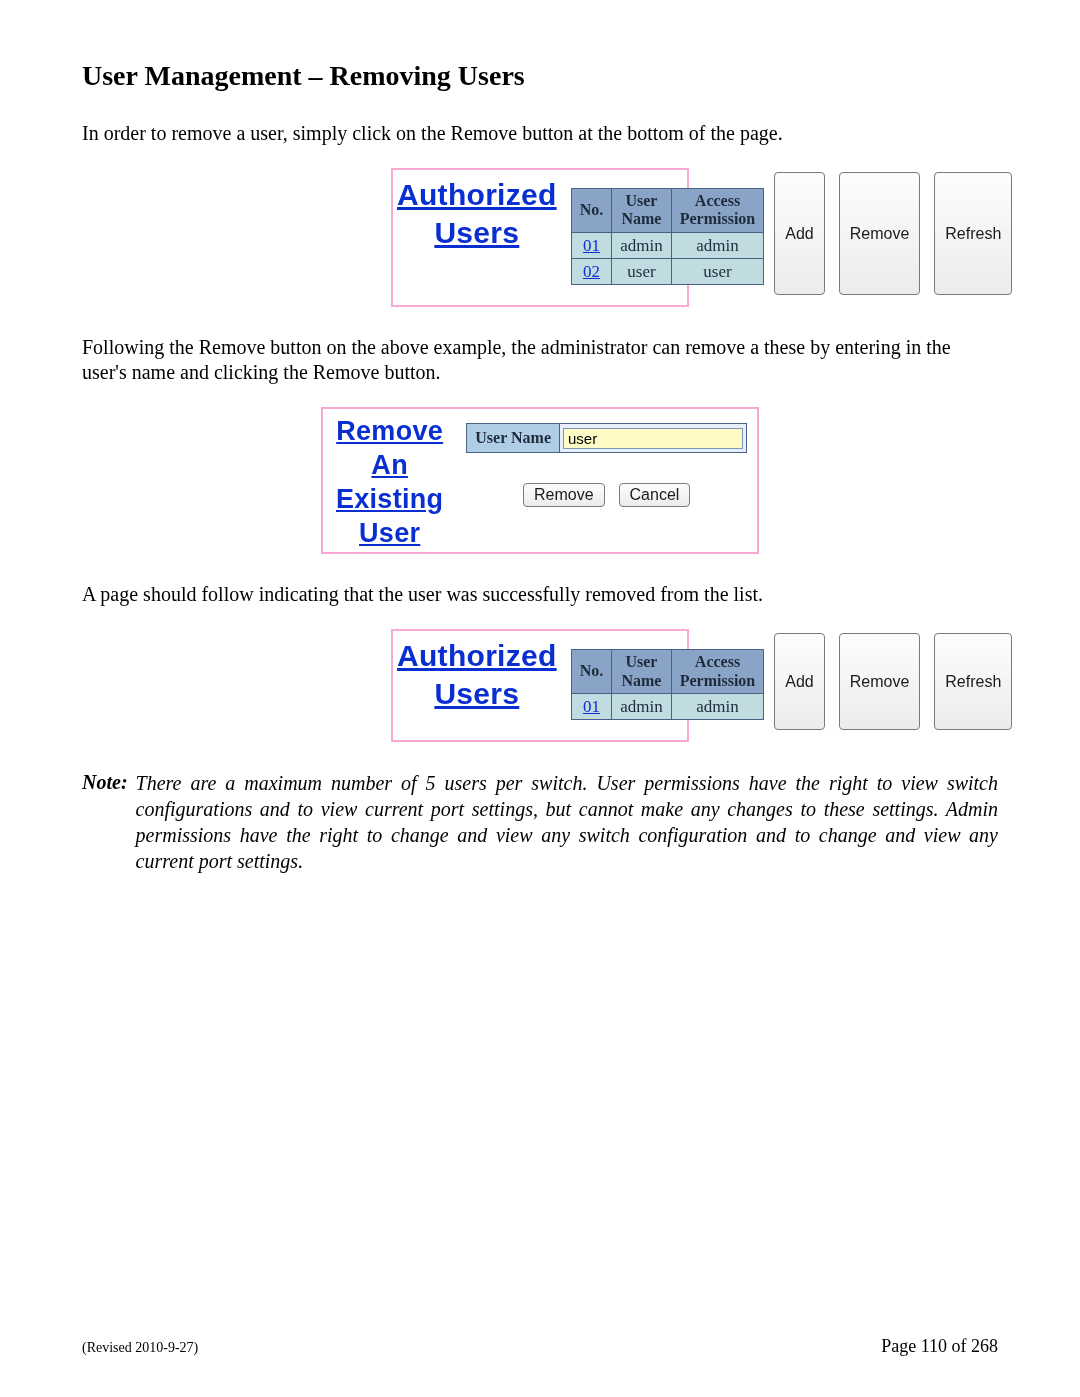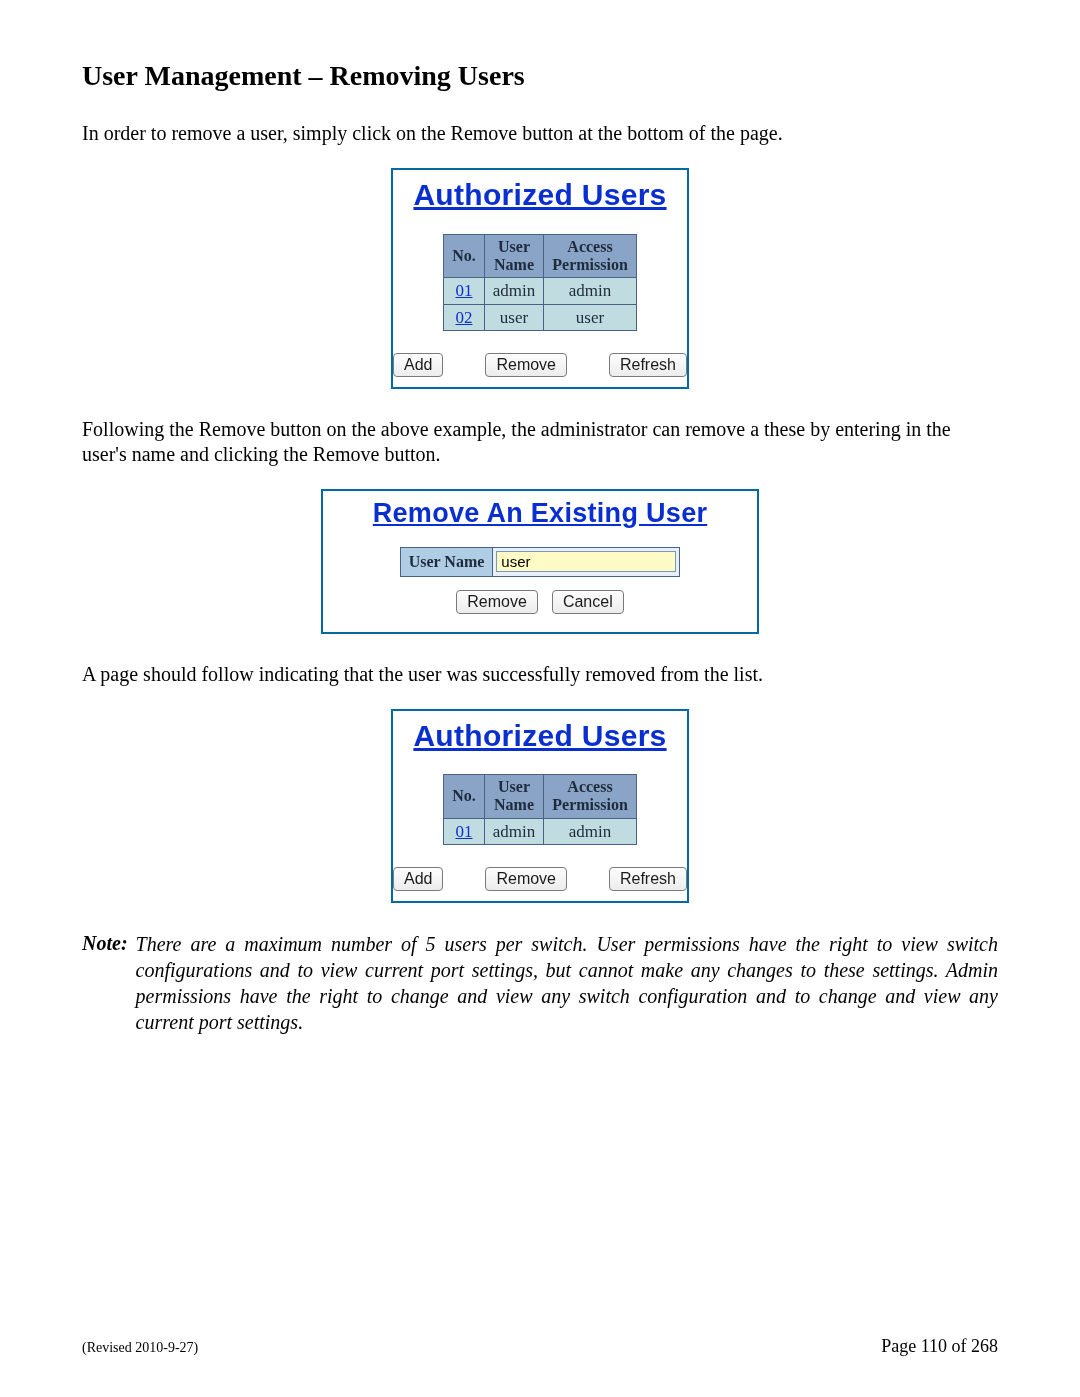--- a/index.html
+++ b/index.html
@@ -23,25 +23,25 @@
     font-weight: bold;
     margin: 0 0 28px 0;
   }
   p.body {
     font-size: 20px;
     margin: 0 0 22px 0;
   }
 
   
   .figure {
-    border: 2px solid #0369a1;
+    border: 2px solid #f9a8d4;
     margin: 0 auto 28px auto;
     box-sizing: border-box;
     display: flex;
-    flex-direction: column;
+    flex-direction: row;
     align-items: stretch;
   }
   .figure .panel-title {
     font-family: Verdana, Geneva, Tahoma, sans-serif;
     font-weight: bold;
     font-size: 30px;
     color: #0a2fd1;
     text-decoration: underline;
     text-align: center;
     padding: 6px 4px 2px 4px;
@@ -84,21 +84,21 @@
     background: #c1dce0;
   }
   table.auth td.num a {
     color: #0a2fd1;
     text-decoration: underline;
   }
 
   
   table.form {
     border-collapse: collapse;
-    margin: 0 0 9px 0;
+    margin: 0 0 26px 0;
   }
   table.form td {
     border: 1px solid #4a6285;
     padding: 4px 8px;
     font-size: 16px;
     font-family: "Times New Roman", Times, serif;
   }
   table.form td.label {
     background: #b0cde6;
     font-weight: bold;

